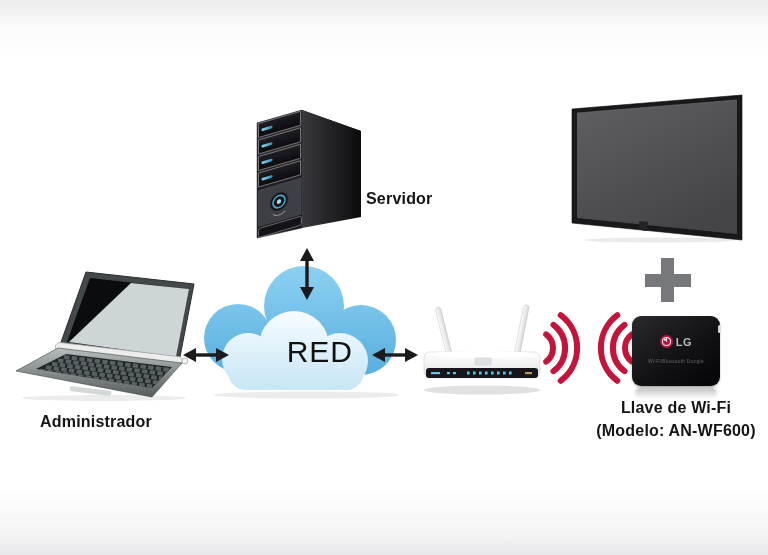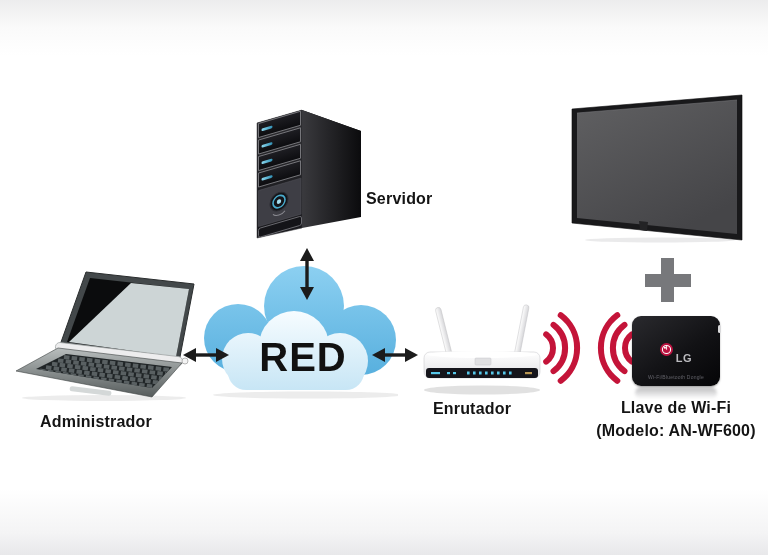--- a/index.html
+++ b/index.html
@@ -19,40 +19,40 @@
     font-size:16px;
     line-height:19px;
     text-align:center;
     white-space:nowrap;
     letter-spacing:.2px;
   }
   .lbl-left{text-align:left;}
   .red-lbl{
     position:absolute;
     color:#111;
-    font-weight:700;
-    font-size:40px;
+    font-weight:400;
+    font-size:30px;
     letter-spacing:1px;
-    text-align:center;
+    text-align:right;
   }
   
   .plus{position:absolute;left:645px;top:258px;width:46px;height:44px;}
   .plus .h{position:absolute;left:0;top:16px;width:46px;height:13px;background:#77787b;}
   .plus .v{position:absolute;left:16px;top:0;width:13px;height:44px;background:#77787b;}
   
   .dongle{
     position:absolute;left:632px;top:316px;width:88px;height:70px;
     border-radius:9px;
     background:linear-gradient(145deg,#2a2a2e 0%,#121215 55%,#050507 100%);
     box-shadow:0 1px 2px rgba(0,0,0,.35);
     display:flex;flex-direction:column;align-items:center;
   }
   .dongle .notch{position:absolute;right:-1px;top:9px;width:3px;height:8px;background:#d9d9db;border-radius:1.5px;}
   .dongle .logo-row{display:flex;align-items:center;gap:3px;margin-top:19px;}
-  .dongle .lg-text{color:#bcbcc0;font-size:11px;font-weight:bold;letter-spacing:.5px;margin-top:17px;}
+  .dongle .lg-text{color:#bcbcc0;font-size:11px;font-weight:bold;letter-spacing:.5px;}
   .dongle .caption{margin-top:10px;font-size:5px;color:#63636a;letter-spacing:.2px;}
   .dongle-reflection{
     position:absolute;left:635px;top:387px;width:82px;height:12px;
     background:linear-gradient(to bottom, rgba(45,45,52,.32), rgba(45,45,52,0));
     border-radius:8px;
     filter:blur(1.5px);
   }
 </style>
 </head>
 <body>
@@ -232,21 +232,20 @@
       <rect x="62" y="71.5" width="2.6" height="3"></rect>
       <rect x="68" y="71.5" width="2.6" height="3"></rect>
       <rect x="74" y="71.5" width="2.6" height="3"></rect>
       <rect x="80" y="71.5" width="2.6" height="3"></rect>
       <rect x="86" y="71.5" width="2.6" height="3"></rect>
       <rect x="92" y="71.5" width="2.6" height="3"></rect>
     </g>
     <rect x="108" y="72" width="7" height="2.2" fill="#caa45a" opacity="0.9"></rect>
   </svg>
 
-  <div class="lbl" style="left:392px;top:399px;width:160px">Enrutador</div>
 
   <svg class="abs" style="left:543px;top:311px" width="46" height="74" viewBox="0 0 46 74">
     <g fill="none" stroke="#c41439" stroke-width="6" stroke-linecap="round">
       <path d="M3.2,23.4 A17,17 0 0 1 3.2,50.6"></path>
       <path d="M10.5,13.8 A29,29 0 0 1 10.5,60.2"></path>
       <path d="M17.7,4.2 A41,41 0 0 1 17.7,69.8"></path>
     </g>
   </svg>
 
   <svg class="abs" style="left:589px;top:311px" width="46" height="74" viewBox="0 0 46 74">

